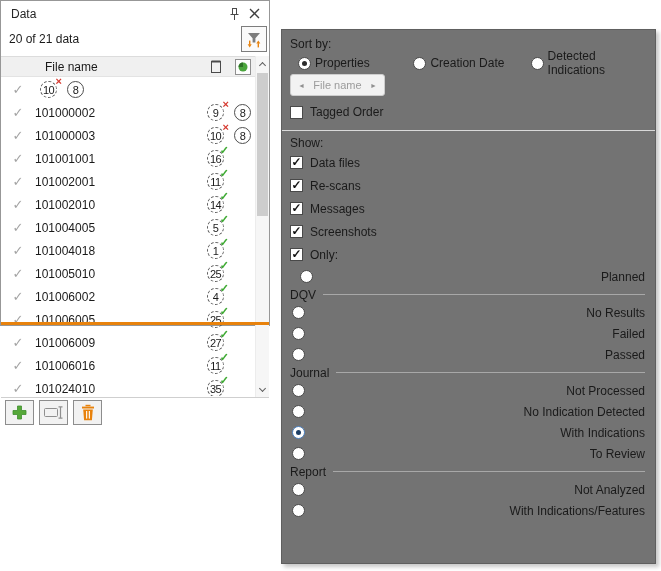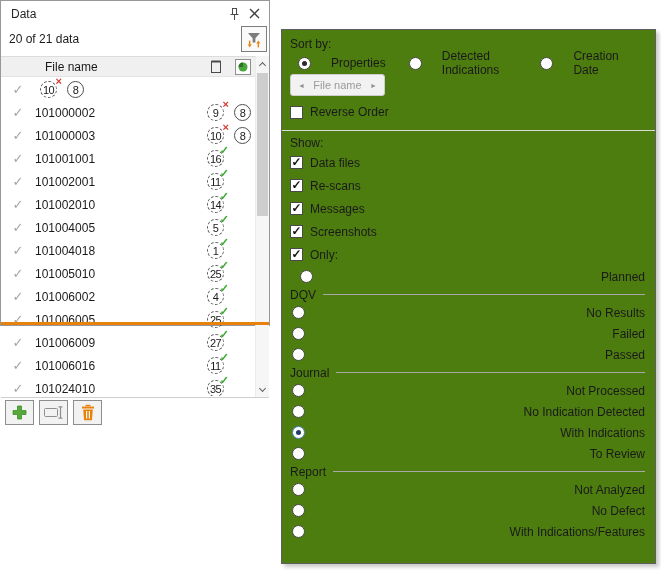--- a/index.html
+++ b/index.html
@@ -51,25 +51,25 @@
   .chev.down::before { top:0.5px; transform:rotate(45deg); }
 
   .toolbar { position:absolute; left:0; right:0; top:396px; height:29px;
     border-top:1px solid #cfcfcf; display:flex; gap:5px; padding:2px 0 0 4px; background:#fff; }
   .tool-btn { width:29px; height:25px; border:1px solid #8d8d8d; background:#f2f2f2;
     display:flex; align-items:center; justify-content:center; }
   .accent-line { position:absolute; left:0; right:0; bottom:0; height:3px; background:#e8820c; }
 
   
   .popup { position:absolute; left:281px; top:29px; width:375px; height:535px;
-    background:#4d7c0f; border:1px solid #5f5f5f; box-shadow:3px 3px 4px rgba(0,0,0,0.22);
+    background:#737373; border:1px solid #5f5f5f; box-shadow:3px 3px 4px rgba(0,0,0,0.22);
     padding:6px 10px 0 8px; font-size:12px; }
   .sec-label { height:16px; line-height:16px; }
   .sort-row { display:flex; align-items:center; height:22px; }
-  .sort-col { display:flex; align-items:center; gap:20px;padding-left:8px; }
+  .sort-col { display:flex; align-items:center; gap:4px;padding-left:8px; }
 
   .stepper { width:95px; height:22px; background:#f2f2f2; border:1px solid #cdcdcd; border-radius:3px;
     display:flex; align-items:center; justify-content:space-between; padding:0 7px; }
   .stepper-label { font-size:11px; color:#9b9b9b; }
   .stepper-arrow { font-size:7px; color:#8f8f8f; }
 
   .cb-row { display:flex; align-items:center; gap:7px; height:23px; }
   .opt-row { display:flex; align-items:center; gap:8px; height:21px;justify-content:space-between; }
   .reverse-row { margin-top:9px; height:14px; }
   .sep { height:1px; background:#d9d9d9; margin:11px -10px 0 -8px; }
@@ -344,39 +344,39 @@
   <div class="accent-line"></div>
 </div>
 
 <div class="popup">
   <div class="sec-label">Sort by:</div>
   <div class="sort-row" id="sort-options">
       <div class="sort-col" style="width: 126px;">
         <span class="radio selected"></span>
         <span>Properties</span>
       </div>
+      <div class="sort-col" style="width: 128px;">
+        <span class="radio"></span>
+        <span>Creation Date</span>
+      </div>
       <div class="sort-col">
         <span class="radio"></span>
         <span>Detected Indications</span>
-      </div>
-      <div class="sort-col" style="width: 128px;">
-        <span class="radio"></span>
-        <span>Creation Date</span>
       </div>
     </div>
 
   <div class="stepper">
     <span class="stepper-arrow">◄</span>
     <span class="stepper-label">File name</span>
     <span class="stepper-arrow">►</span>
   </div>
 
   <div class="cb-row reverse-row">
     <span class="checkbox"></span>
-    <span>Reverse Order</span>
+    <span>Tagged Order</span>
   </div>
 
   <div class="sep"></div>
 
   <div class="sec-label show-label">Show:</div>
   <div id="show-options">
       <div class="cb-row">
         <span class="checkbox checked"></span>
         <span>Data files</span>
       </div>
@@ -448,21 +448,17 @@
         <span>Report</span>
         <span class="group-line"></span>
       </div>
       <div class="group-opts">
         <div class="opt-row">
           <span class="radio"></span>
           <span>Not Analyzed</span>
         </div>
         <div class="opt-row">
           <span class="radio"></span>
-          <span>No Defect</span>
-        </div>
-        <div class="opt-row">
-          <span class="radio"></span>
           <span>With Indications/Features</span>
         </div>
       </div>
     </div>
 </div>
 
 </body></html>

